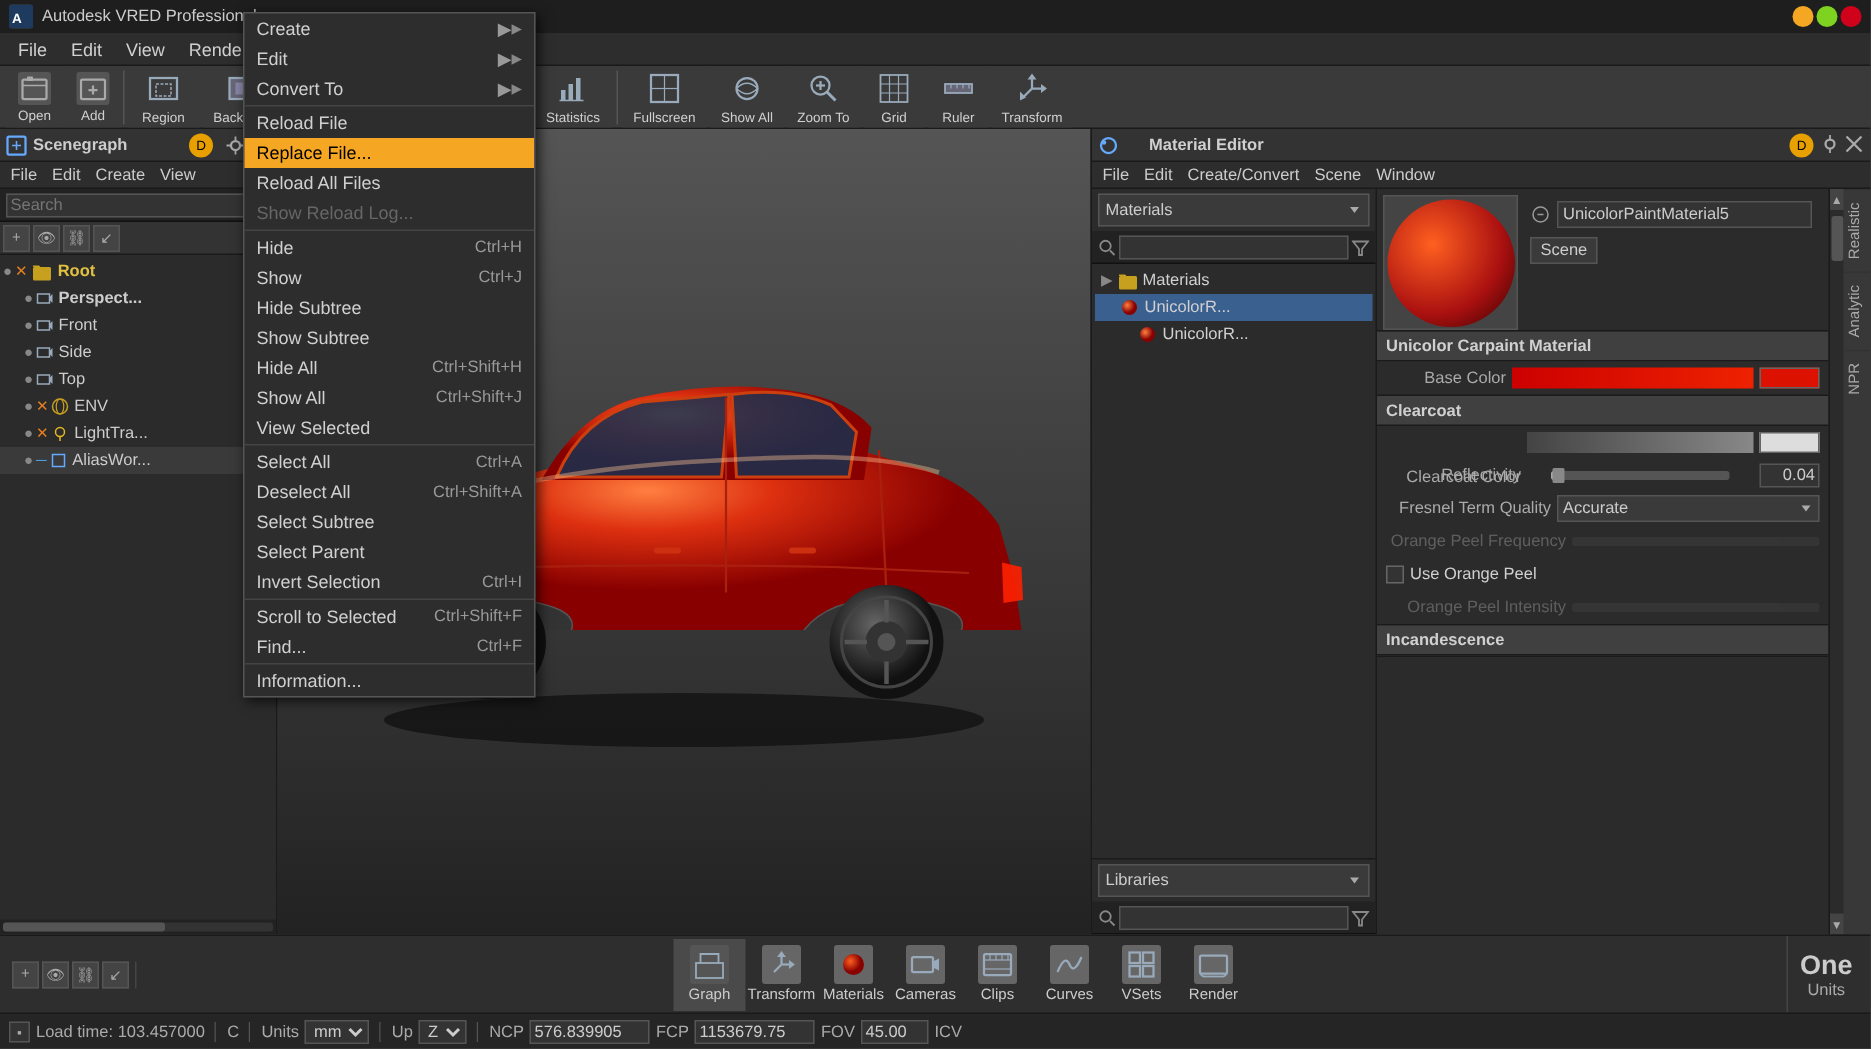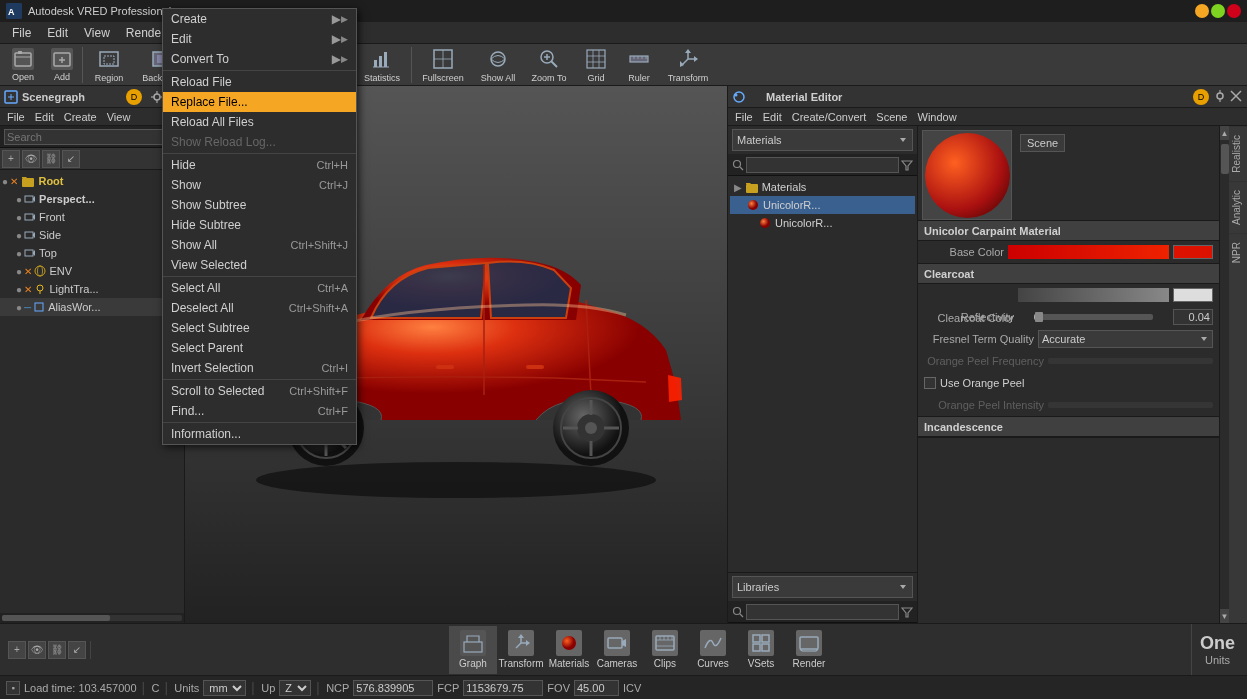--- a/index.html
+++ b/index.html
@@ -929,20 +929,27 @@
 
         <div id="mat-right" style="display:flex;flex-direction:row;flex:1;overflow:hidden;">
           <div style="flex:1;display:flex;flex-direction:column;overflow:hidden;">
 
             <div id="mat-top" style="height:95px;display:flex;padding:4px;gap:8px;border-bottom:1px solid #1a1a1a;align-items:flex-start;">
               <div class="mat-sphere-wrapper">
                 <div class="mat-sphere"></div>
               </div>
               <div class="mat-name-area" style="flex:1;display:flex;flex-direction:column;gap:6px;padding-top:4px;">
                 <div style="display:flex;align-items:center;gap:4px;">
+                  <svg width="14" height="14" viewBox="0 0 14 14">
+                      <circle cx="7" cy="7" r="5" fill="none" stroke="#999" stroke-width="1"></circle>
+                      <line x1="5" y1="7" x2="9" y2="7" stroke="#999" stroke-width="1"></line>
+                    </svg>
+                  <input type="text" value="UnicolorPaintMaterial5" style="background: rgb(51, 51, 51); border: 1px solid rgb(85, 85, 85); color: rgb(204, 204, 204); height: 18px; font-size: 11px; padding: 0px 3px; outline: none; width: 170px;">
+                </div>
+                <div style="display:flex;align-items:center;gap:4px;">
                   <button style="background:#3a3a3a;border:1px solid #555;color:#ccc;padding:2px 6px;font-size:11px;cursor:pointer;">Scene</button>
                 </div>
               </div>
             </div>
 
             <div id="mat-properties" style="flex:1;overflow-y:auto;">
 
               <div class="prop-section">
                 <div class="prop-section-header">
                   <span>Unicolor Carpaint Material</span>
@@ -1058,24 +1065,28 @@
   <div class="ctx-separator"></div>
   <div class="ctx-item">
     <span class="ctx-label">Hide</span>
     <span class="shortcut">Ctrl+H</span>
   </div>
   <div class="ctx-item">
     <span class="ctx-label">Show</span>
     <span class="shortcut">Ctrl+J</span>
   </div>
   <div class="ctx-item">
+    <span class="ctx-label">Hide Subtree</span>
+  </div>
+  <div class="ctx-item">
     <span class="ctx-label">Show Subtree</span>
   </div>
   <div class="ctx-item">
-    <span class="ctx-label">Hide Subtree</span>
+    <span class="ctx-label">Hide All</span>
+    <span class="shortcut">Ctrl+Shift+H</span>
   </div>
   <div class="ctx-item">
     <span class="ctx-label">Show All</span>
     <span class="shortcut">Ctrl+Shift+J</span>
   </div>
   <div class="ctx-item">
     <span class="ctx-label">View Selected</span>
   </div>
   <div class="ctx-separator"></div>
   <div class="ctx-item">

